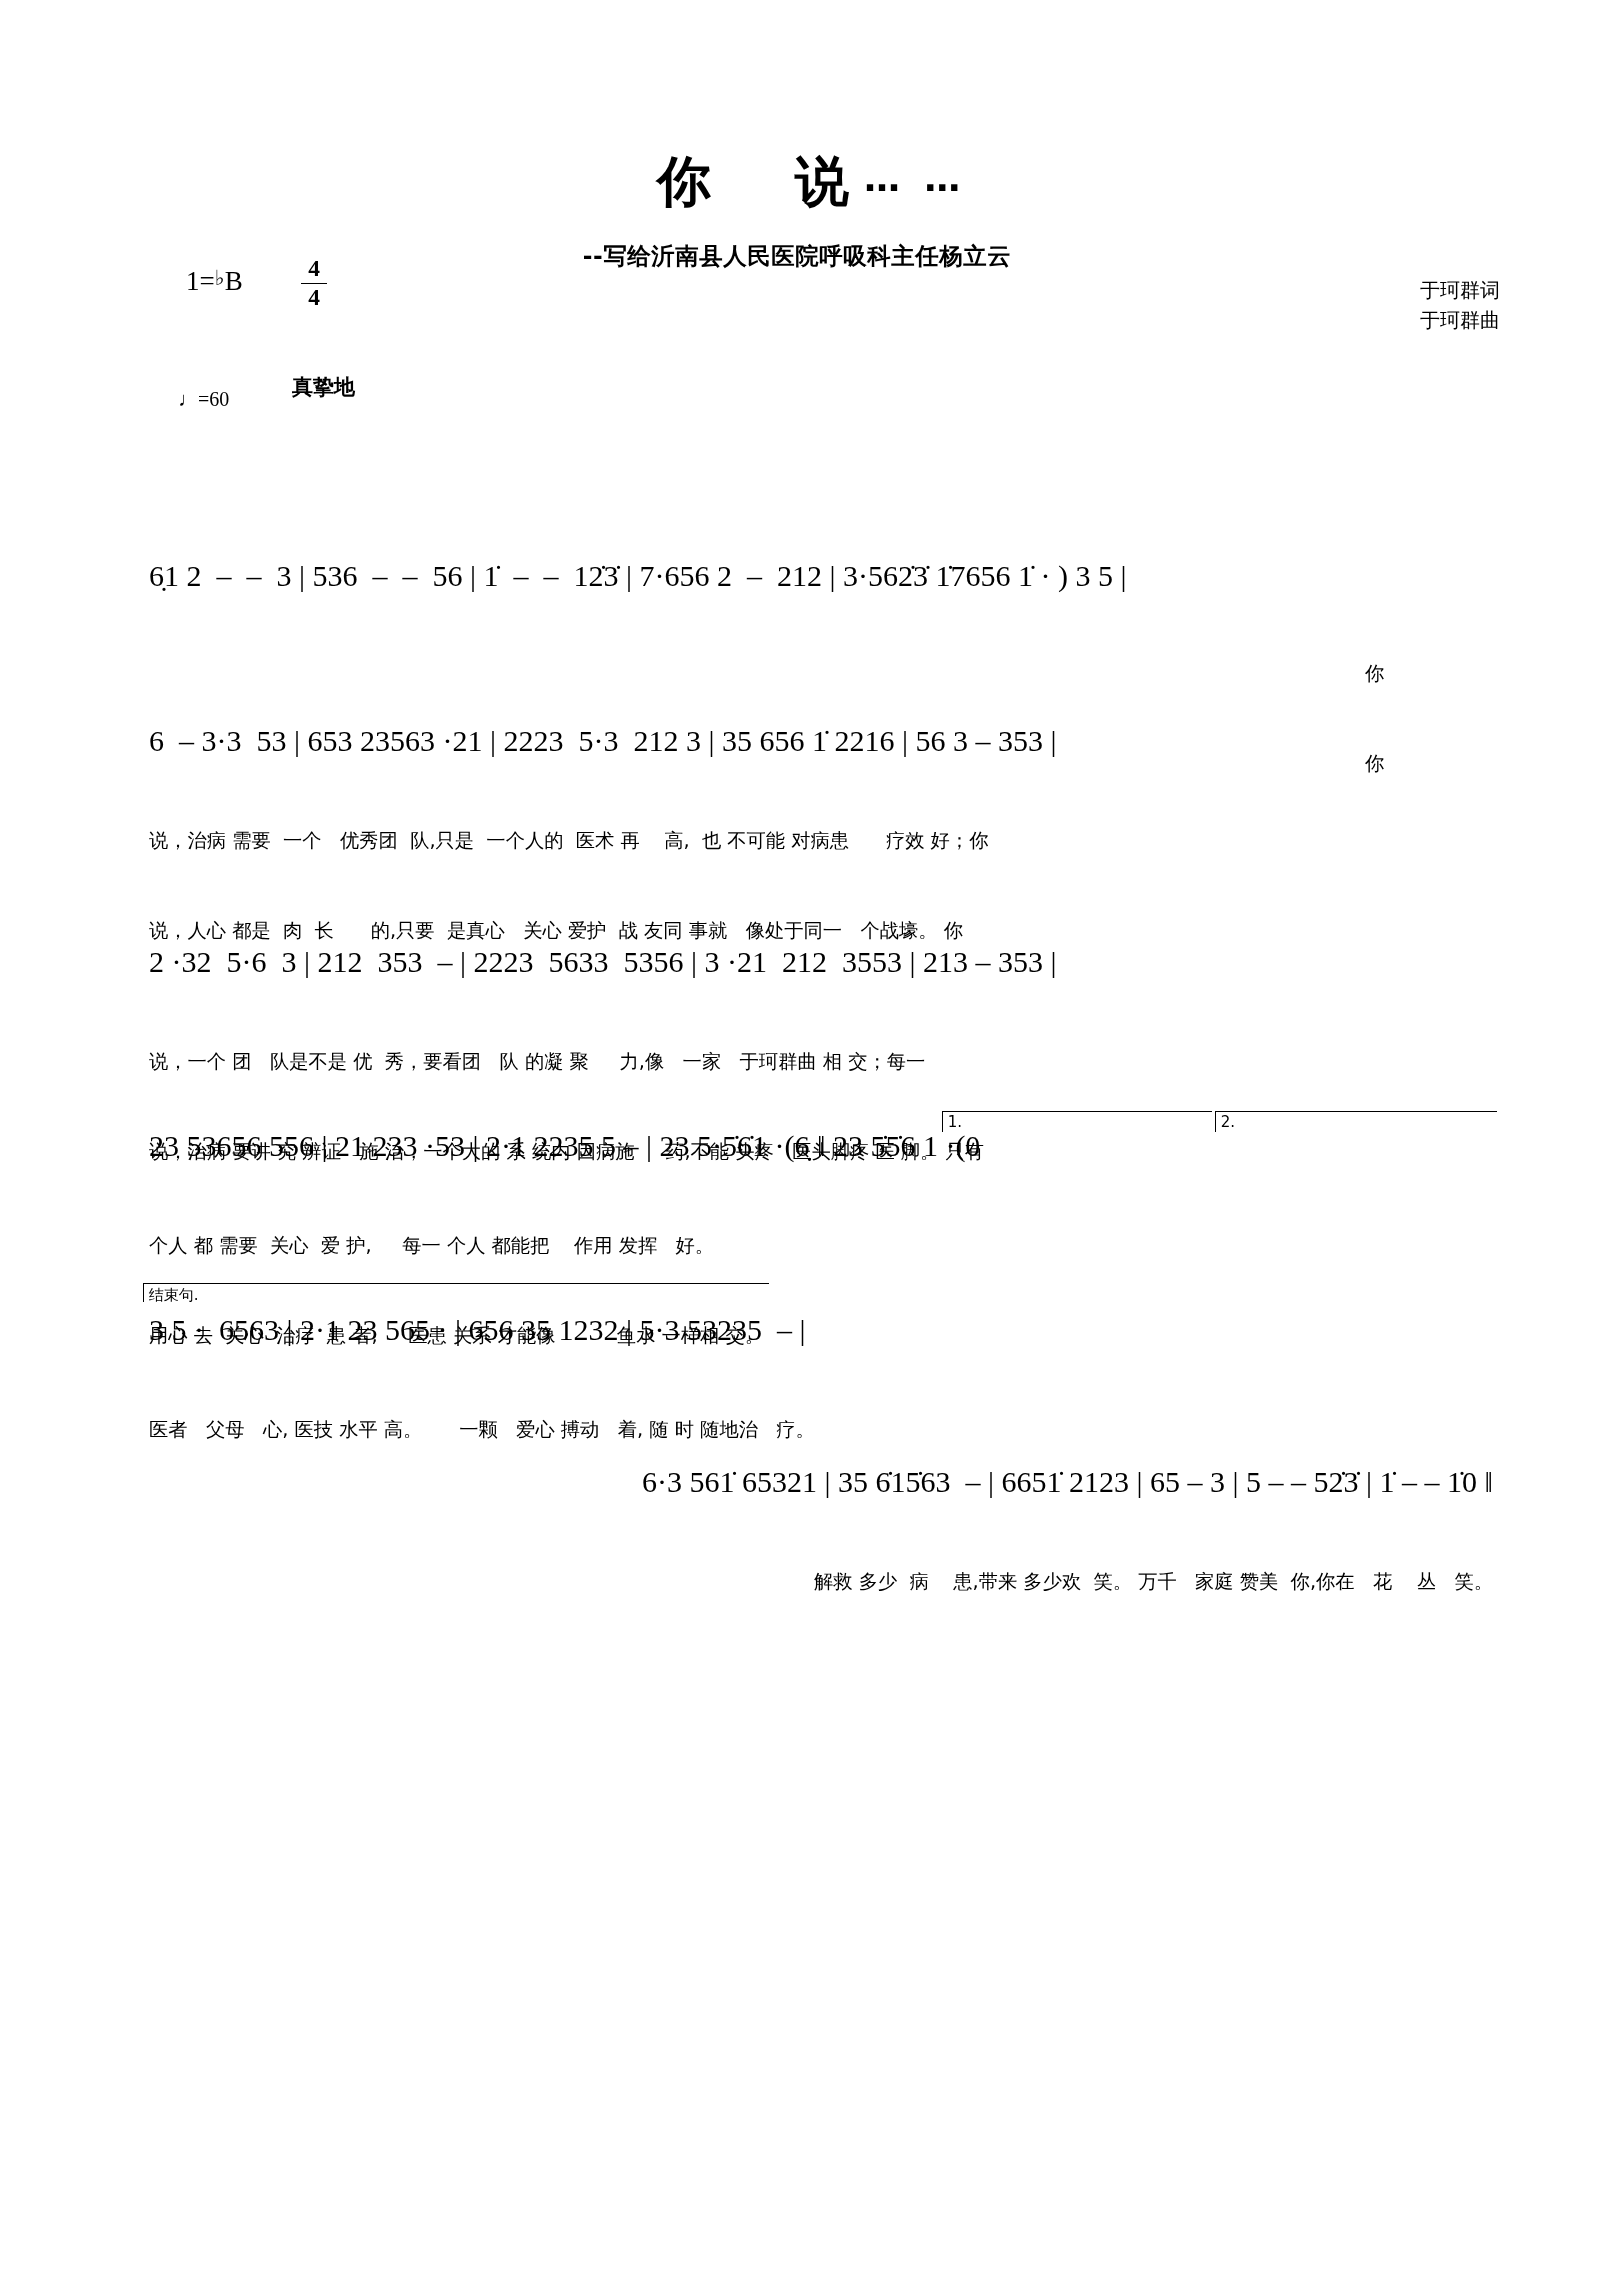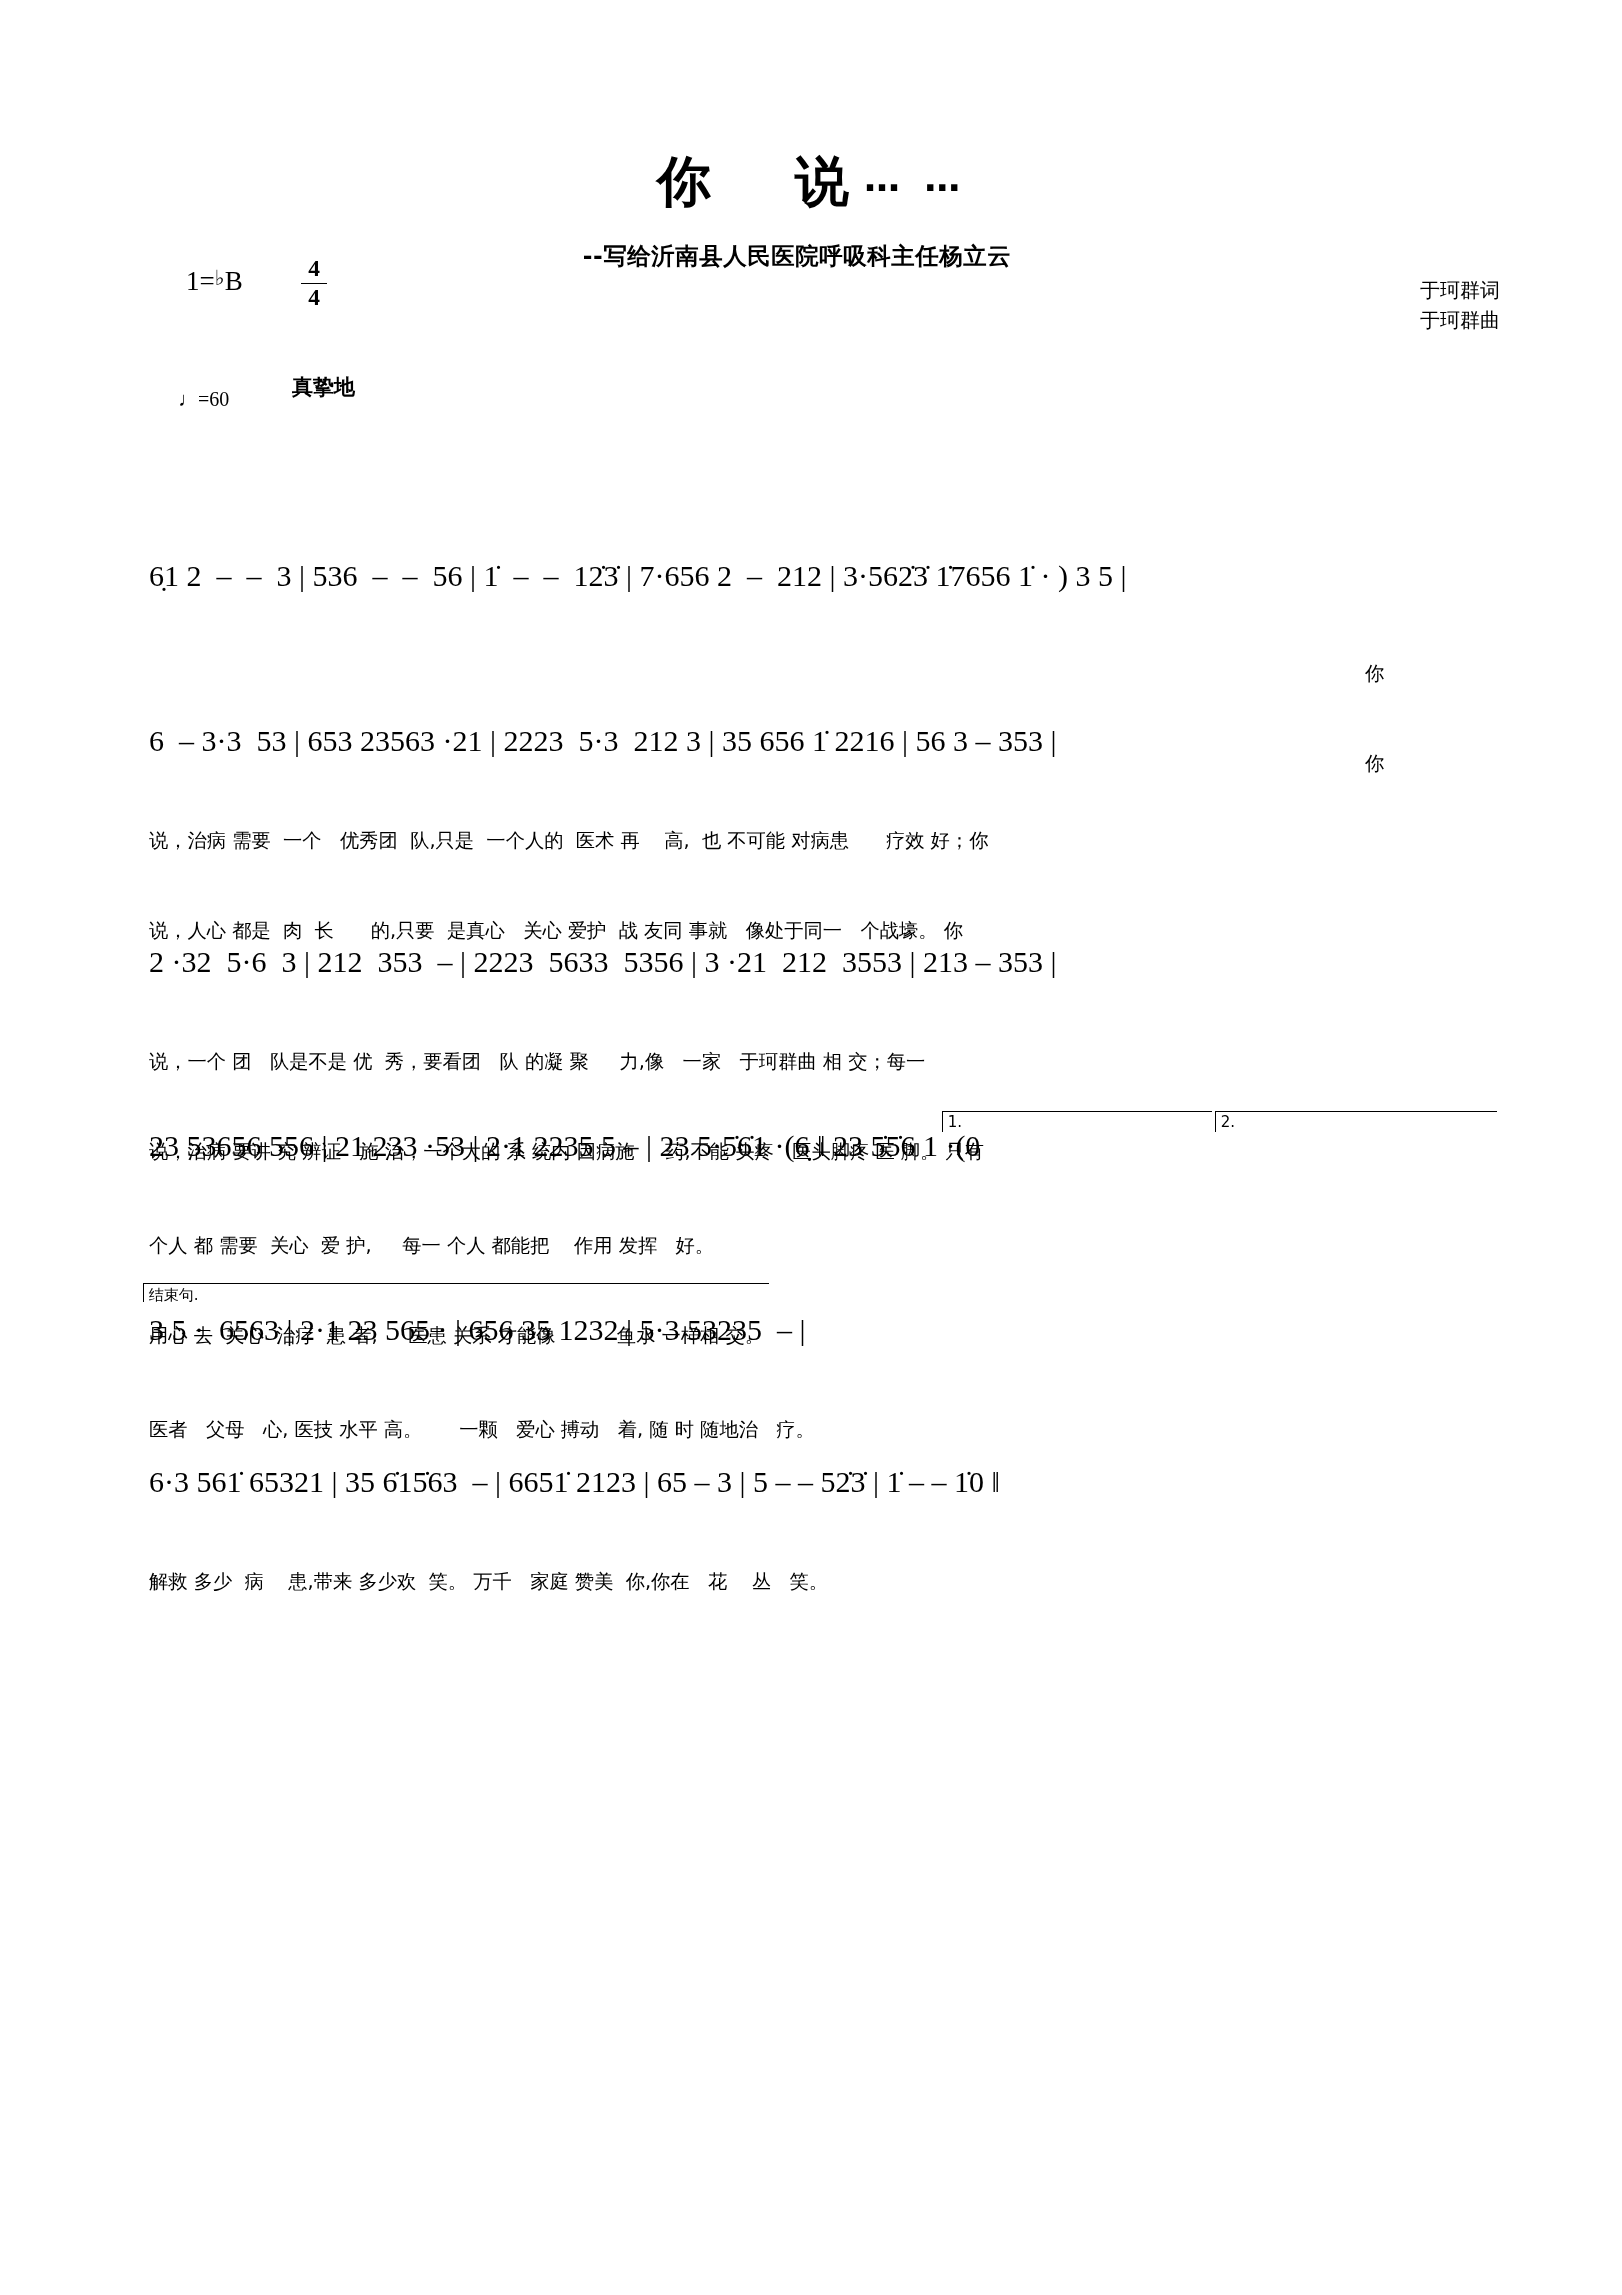--- a/index.html
+++ b/index.html
@@ -223,21 +223,21 @@
     <span>结束句.</span>
   </div>
 
   <div class="system" style="top: 1315px;">
     <div class="notes">3 5 ·  6563 | 2·1 23 565 · | 656 35 1232 | 5·3 53235  – |</div>
     <div class="lyrics" style="margin-top: 10.5px;">
       <span class="lyric-line">医者   父母   心, 医技 水平 高。      一颗   爱心 搏动   着, 随 时 随地治   疗。</span>
     </div>
   </div>
 
-  <div class="system" style="top: 1467px;">
+  <div class="system" style="top: 1467px; text-align: right;">
     <div class="notes">6·3 561̇ 65321 | 35 6̇15̇63  – | 6651̇ 2123 | 65 – 3 | 5 – – 52̇3̇ | 1̇ – – 1̇0 ‖</div>
     <div class="lyrics" style="margin-top: 10.5px;">
       <span class="lyric-line">解救 多少  病    患,带来 多少欢  笑。 万千   家庭 赞美  你,你在   花    丛   笑。</span>
     </div>
   </div>
 
 </div>
 
 
 </body></html>

